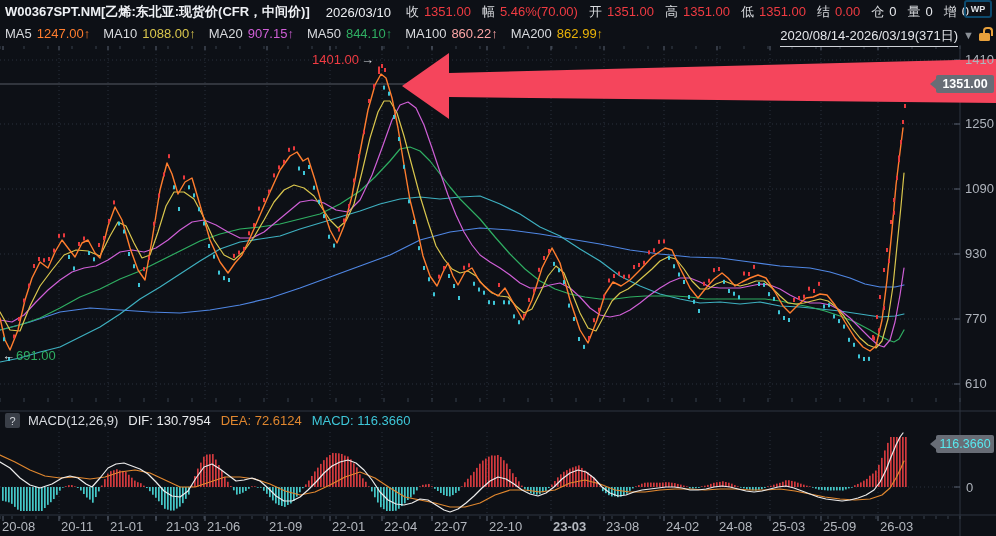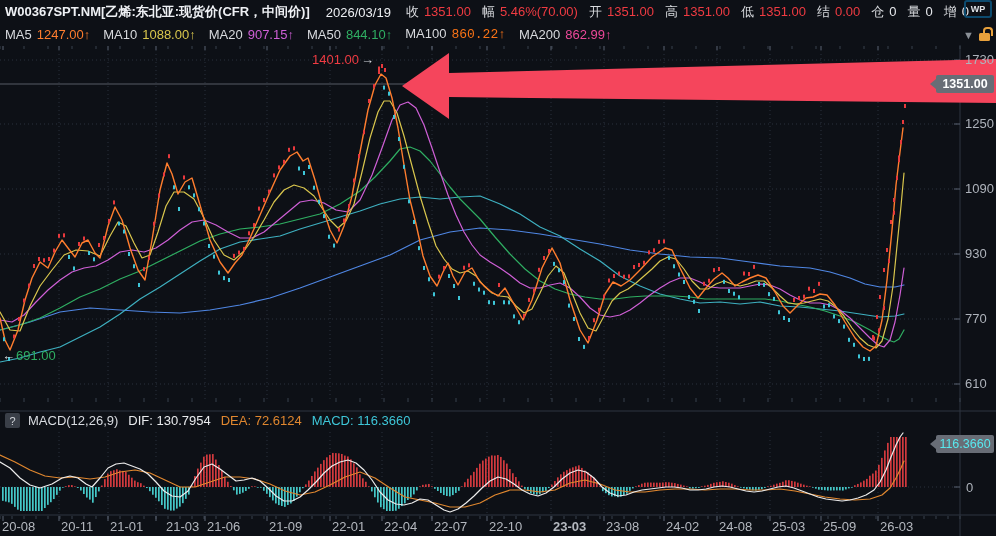--- a/index.html
+++ b/index.html
@@ -800,58 +800,59 @@
       <rect x="899" y="437" width="1.7" height="50" fill="#d23a3e"></rect>
       <rect x="902" y="437" width="1.7" height="50" fill="#d23a3e"></rect>
       <rect x="905" y="437" width="1.7" height="50" fill="#d23a3e"></rect>
       <polyline points="0,455 15,462 30,470 45,476 60,478 75,477 90,479 105,477 120,472 135,470 150,473 165,480 180,487 195,487 210,482 225,477 240,477 255,479 270,484 285,491 300,495 315,492 330,485 345,477 360,472 375,478 390,488 405,497 420,500 435,503 450,507 465,507 480,503 495,495 510,490 525,490 540,492 555,490 570,483 585,480 600,484 615,490 630,492 645,492 660,490 675,489 690,489 705,490 720,489 735,489 750,490 765,490 780,489 795,491 810,494 825,497 840,499 855,500 870,499 882,495 890,488 896,478 901,468 904,461" fill="none" stroke="#e0872f" stroke-width="1.2" stroke-linejoin="round" stroke-linecap="round"></polyline>
       <polyline points="0,462 10,468 20,478 30,485 40,488 52,484 62,478 70,476 78,478 86,484 92,487 100,478 108,468 116,464 124,463 132,466 140,469 148,474 156,482 164,491 172,496 180,497 188,491 196,478 204,467 212,464 220,469 228,475 236,481 244,480 252,478 260,481 268,488 276,496 284,501 292,501 300,497 308,490 316,482 324,473 332,466 340,462 348,460 356,463 364,470 372,480 380,492 388,500 396,504 404,505 412,503 420,499 428,500 436,505 444,510 450,512 458,509 466,503 474,496 482,488 490,481 498,477 506,479 514,484 522,490 530,494 538,496 546,493 554,487 562,479 570,473 578,470 586,472 594,478 602,487 610,493 618,496 626,495 634,492 642,490 650,489 658,488 666,487 674,487 682,488 690,490 698,490 706,489 714,487 722,486 730,487 738,489 746,491 754,492 762,491 770,489 778,487 786,486 794,488 802,491 810,494 818,497 826,499 834,500 842,501 850,500 858,498 866,495 874,490 880,482 886,470 891,457 896,445 900,437 903,433" fill="none" stroke="#ececec" stroke-width="1.2" stroke-linejoin="round" stroke-linecap="round"></polyline>
       <polygon points="402,86 449,53 449,73 996,59 996,103 449,97 449,119" fill="#f5455c"></polygon>
     </svg>
 
   <div class="row1">
     <span class="sym">W00367SPT.NM[乙烯:东北亚:现货价(CFR，中间价)]</span>
-    <span class="date">2026/03/19</span>
+    <span class="date">2026/03/10</span>
     <span id="quote-fields" style="display:flex">
         <span class="qf"><span class="lbl">收</span><span class="val-red">1351.00</span></span>
         <span class="qf"><span class="lbl">幅</span><span class="val-red">5.46%(70.00)</span></span>
         <span class="qf"><span class="lbl">开</span><span class="val-red">1351.00</span></span>
         <span class="qf"><span class="lbl">高</span><span class="val-red">1351.00</span></span>
         <span class="qf"><span class="lbl">低</span><span class="val-red">1351.00</span></span>
         <span class="qf"><span class="lbl">结</span><span class="val-red">0.00</span></span>
         <span class="qf"><span class="lbl">仓</span><span class="val-white">0</span></span>
         <span class="qf"><span class="lbl">量</span><span class="val-white">0</span></span>
         <span class="qf"><span class="lbl">增</span><span class="val-white">0</span></span>
       </span>
   </div>
   <div class="wp-icon">WP</div>
 
   <div class="row2" id="ma-items">
       <span class="ma"><span class="lbl">MA5</span><span style="color: rgb(255, 125, 46);">1247.00↑</span></span>
       <span class="ma"><span class="lbl">MA10</span><span style="color: rgb(217, 198, 77);">1088.00↑</span></span>
       <span class="ma"><span class="lbl">MA20</span><span style="color: rgb(207, 95, 214);">907.15↑</span></span>
       <span class="ma"><span class="lbl">MA50</span><span style="color: rgb(47, 174, 98);">844.10↑</span></span>
-      <span class="ma"><span class="lbl">MA100</span><span style="color: #f97316; font-family: Liberation Mono, monospace;">860.22↑</span></span>
-      <span class="ma"><span class="lbl">MA200</span><span style="color: #ec4899;">862.99↑</span></span>
+      <span class="ma"><span class="lbl">MA100</span><span style="color: #fca5a5;">860.22↑</span></span>
+      <span class="ma"><span class="lbl">MA200</span><span style="color: #eab308;">862.99↑</span></span>
     </div>
+  <div class="range">2020/08/14-2026/03/19(371日)</div>
   <div class="tri">▼</div>
   <div class="lock"></div>
 
   <div class="peak-anno">
     <span>1401.00</span><span class="warrow">→</span>
   </div>
   <div class="min-anno">
     <span class="warrow">←</span><span>691.00</span>
   </div>
 
   <div class="badge" id="price-badge">1351.00</div>
   <div class="badge" id="macd-badge">116.3660</div>
   <div class="zlab">0</div>
   <div id="y-axis">
-      <div class="ylab" style="top: 52px;">1730</div>
+      <div class="ylab" style="top: 52px;">1410</div>
       <div class="ylab" style="top: 116px;">1250</div>
       <div class="ylab" style="top: 181px;">1090</div>
       <div class="ylab" style="top: 246px;">930</div>
       <div class="ylab" style="top: 311px;">770</div>
       <div class="ylab" style="top: 376px;">610</div>
     </div>
   <div id="x-axis">
       <div class="xlab" style="left: 2px;">20-08</div>
       <div class="xlab" style="left: 61px;">20-11</div>
       <div class="xlab" style="left: 110px;">21-01</div>

